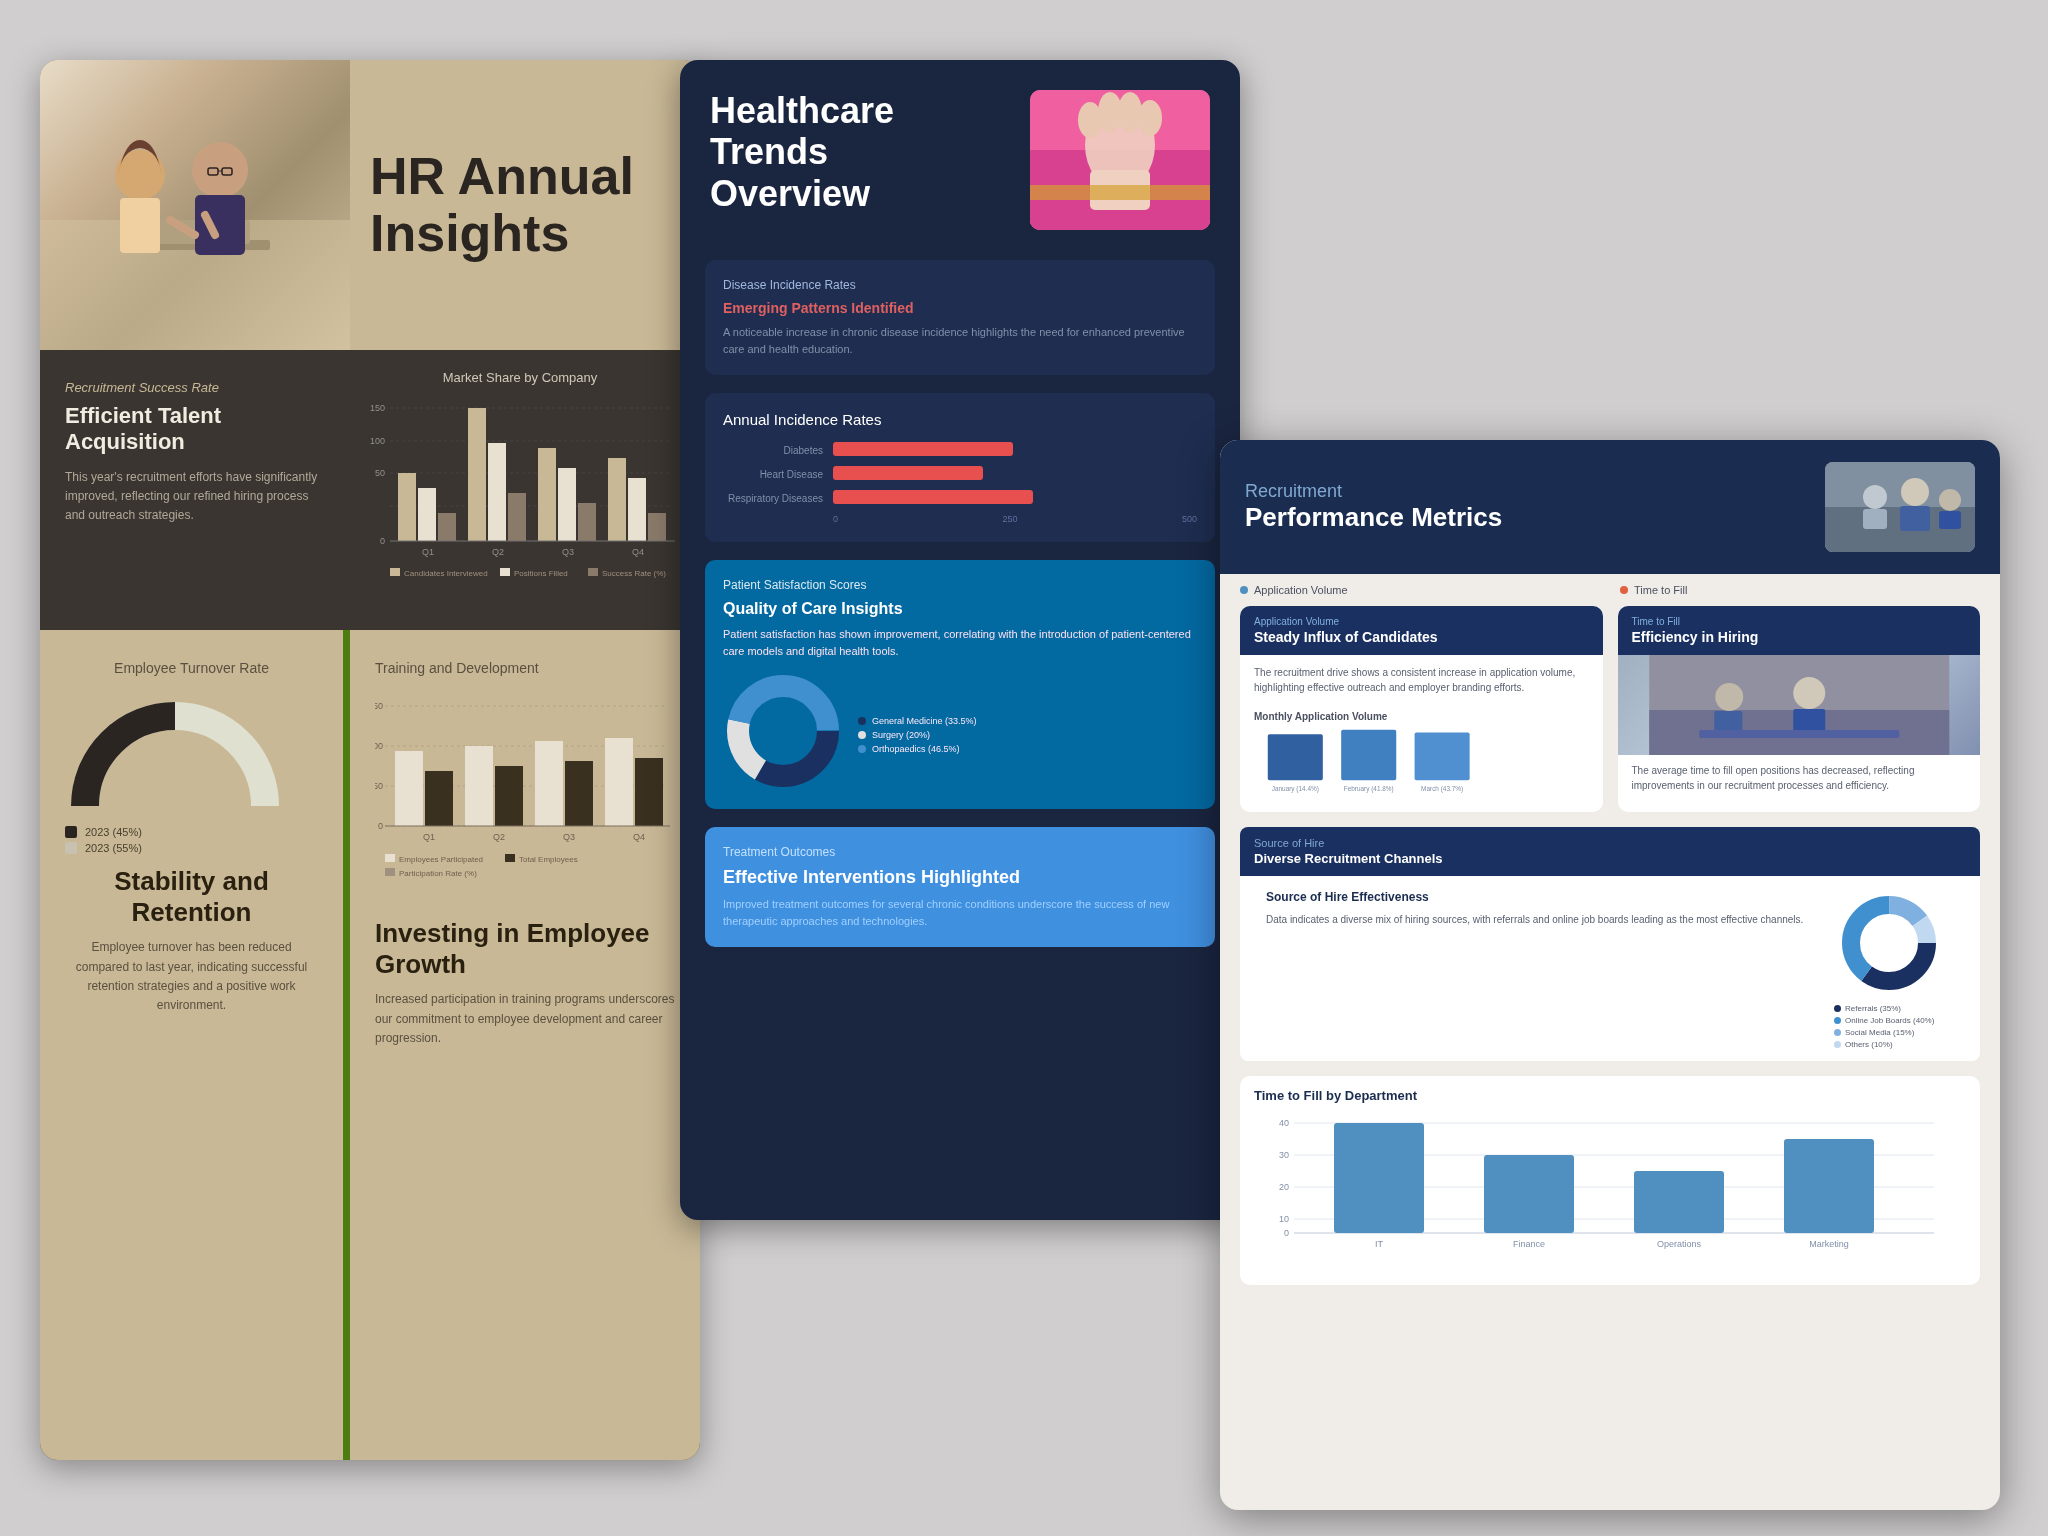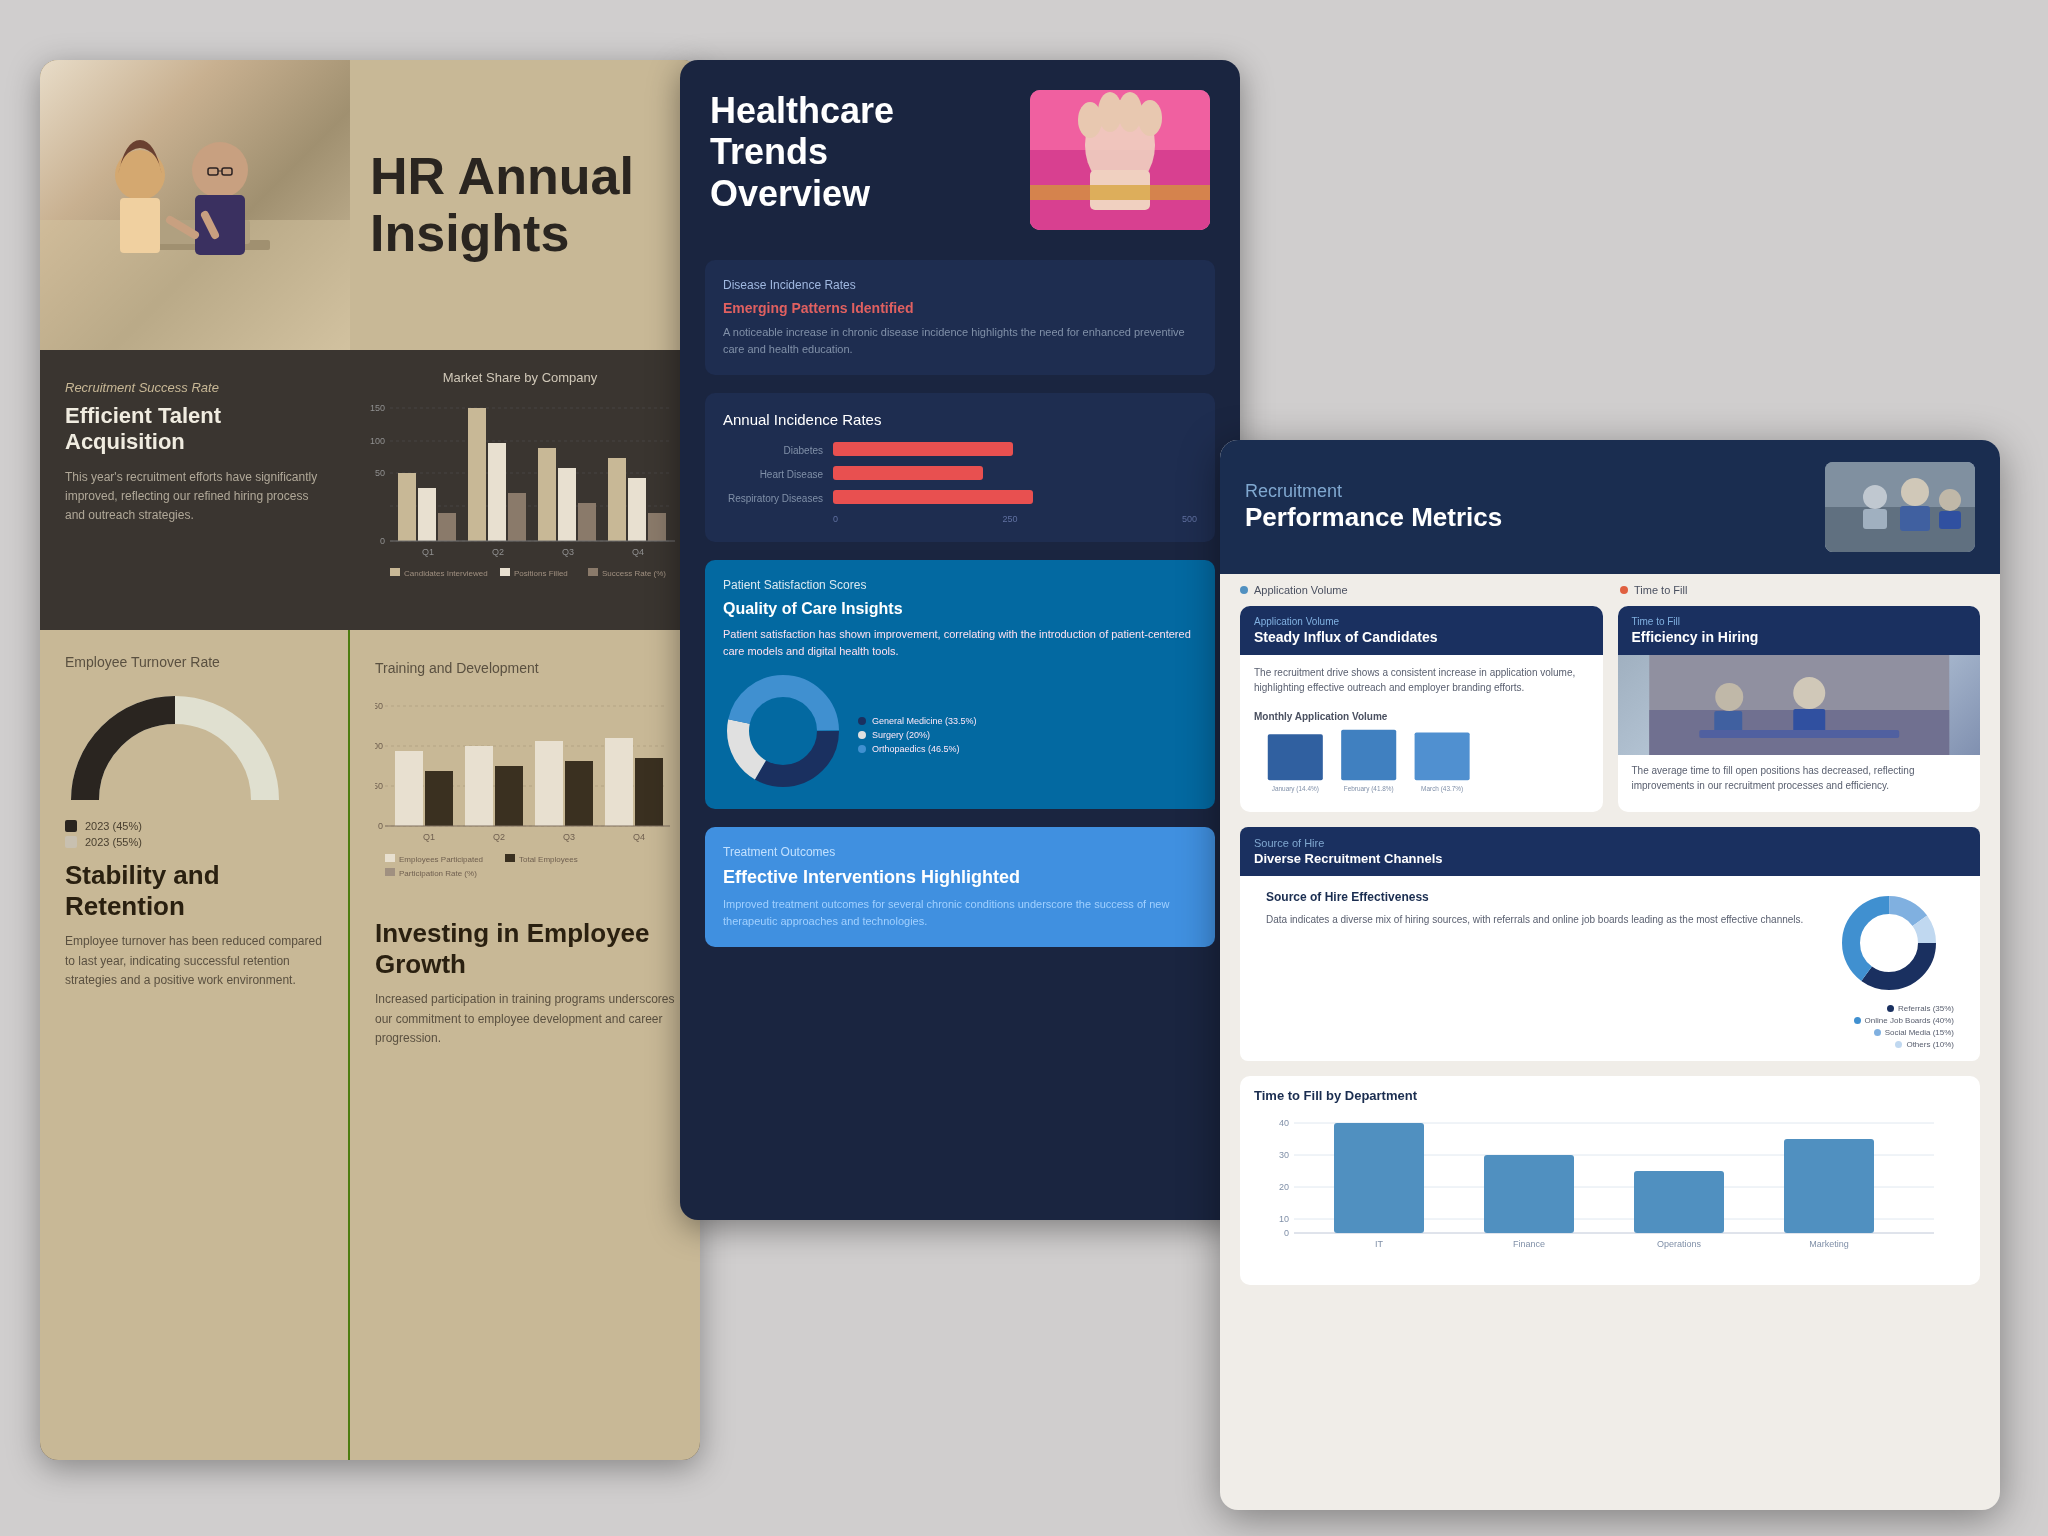--- a/index.html
+++ b/index.html
@@ -104,22 +104,23 @@
     }
 
     
     .hr-bottom {
       display: flex;
       height: 830px;
       background: #c8b896;
     }
     .hr-bottom-left {
       width: 330px;
-      padding: 24px 25px;
-      border-right: 2px solid #4d7c0f;
+      padding: 30px 25px;
+      border-right: 7px solid #4d7c0f;
+      text-align: center;
     }
     .hr-bottom-right {
       flex: 1;
       padding: 30px 25px;
     }
     .bottom-section-title {
       font-size: 14px;
       color: #5a5040;
       margin-bottom: 20px;
     }
@@ -441,21 +442,20 @@
     }
     .source-donut-area {
       width: 120px;
       flex-shrink: 0;
     }
     .source-legend {
       display: flex;
       flex-direction: column;
       gap: 3px;
       margin-top: 6px;
-      align-items: flex-end;
     }
     .source-legend-item {
       display: flex;
       align-items: center;
       gap: 4px;
       font-size: 8px;
       color: #5a6070;
     }
     .source-legend-dot {
       width: 7px;

